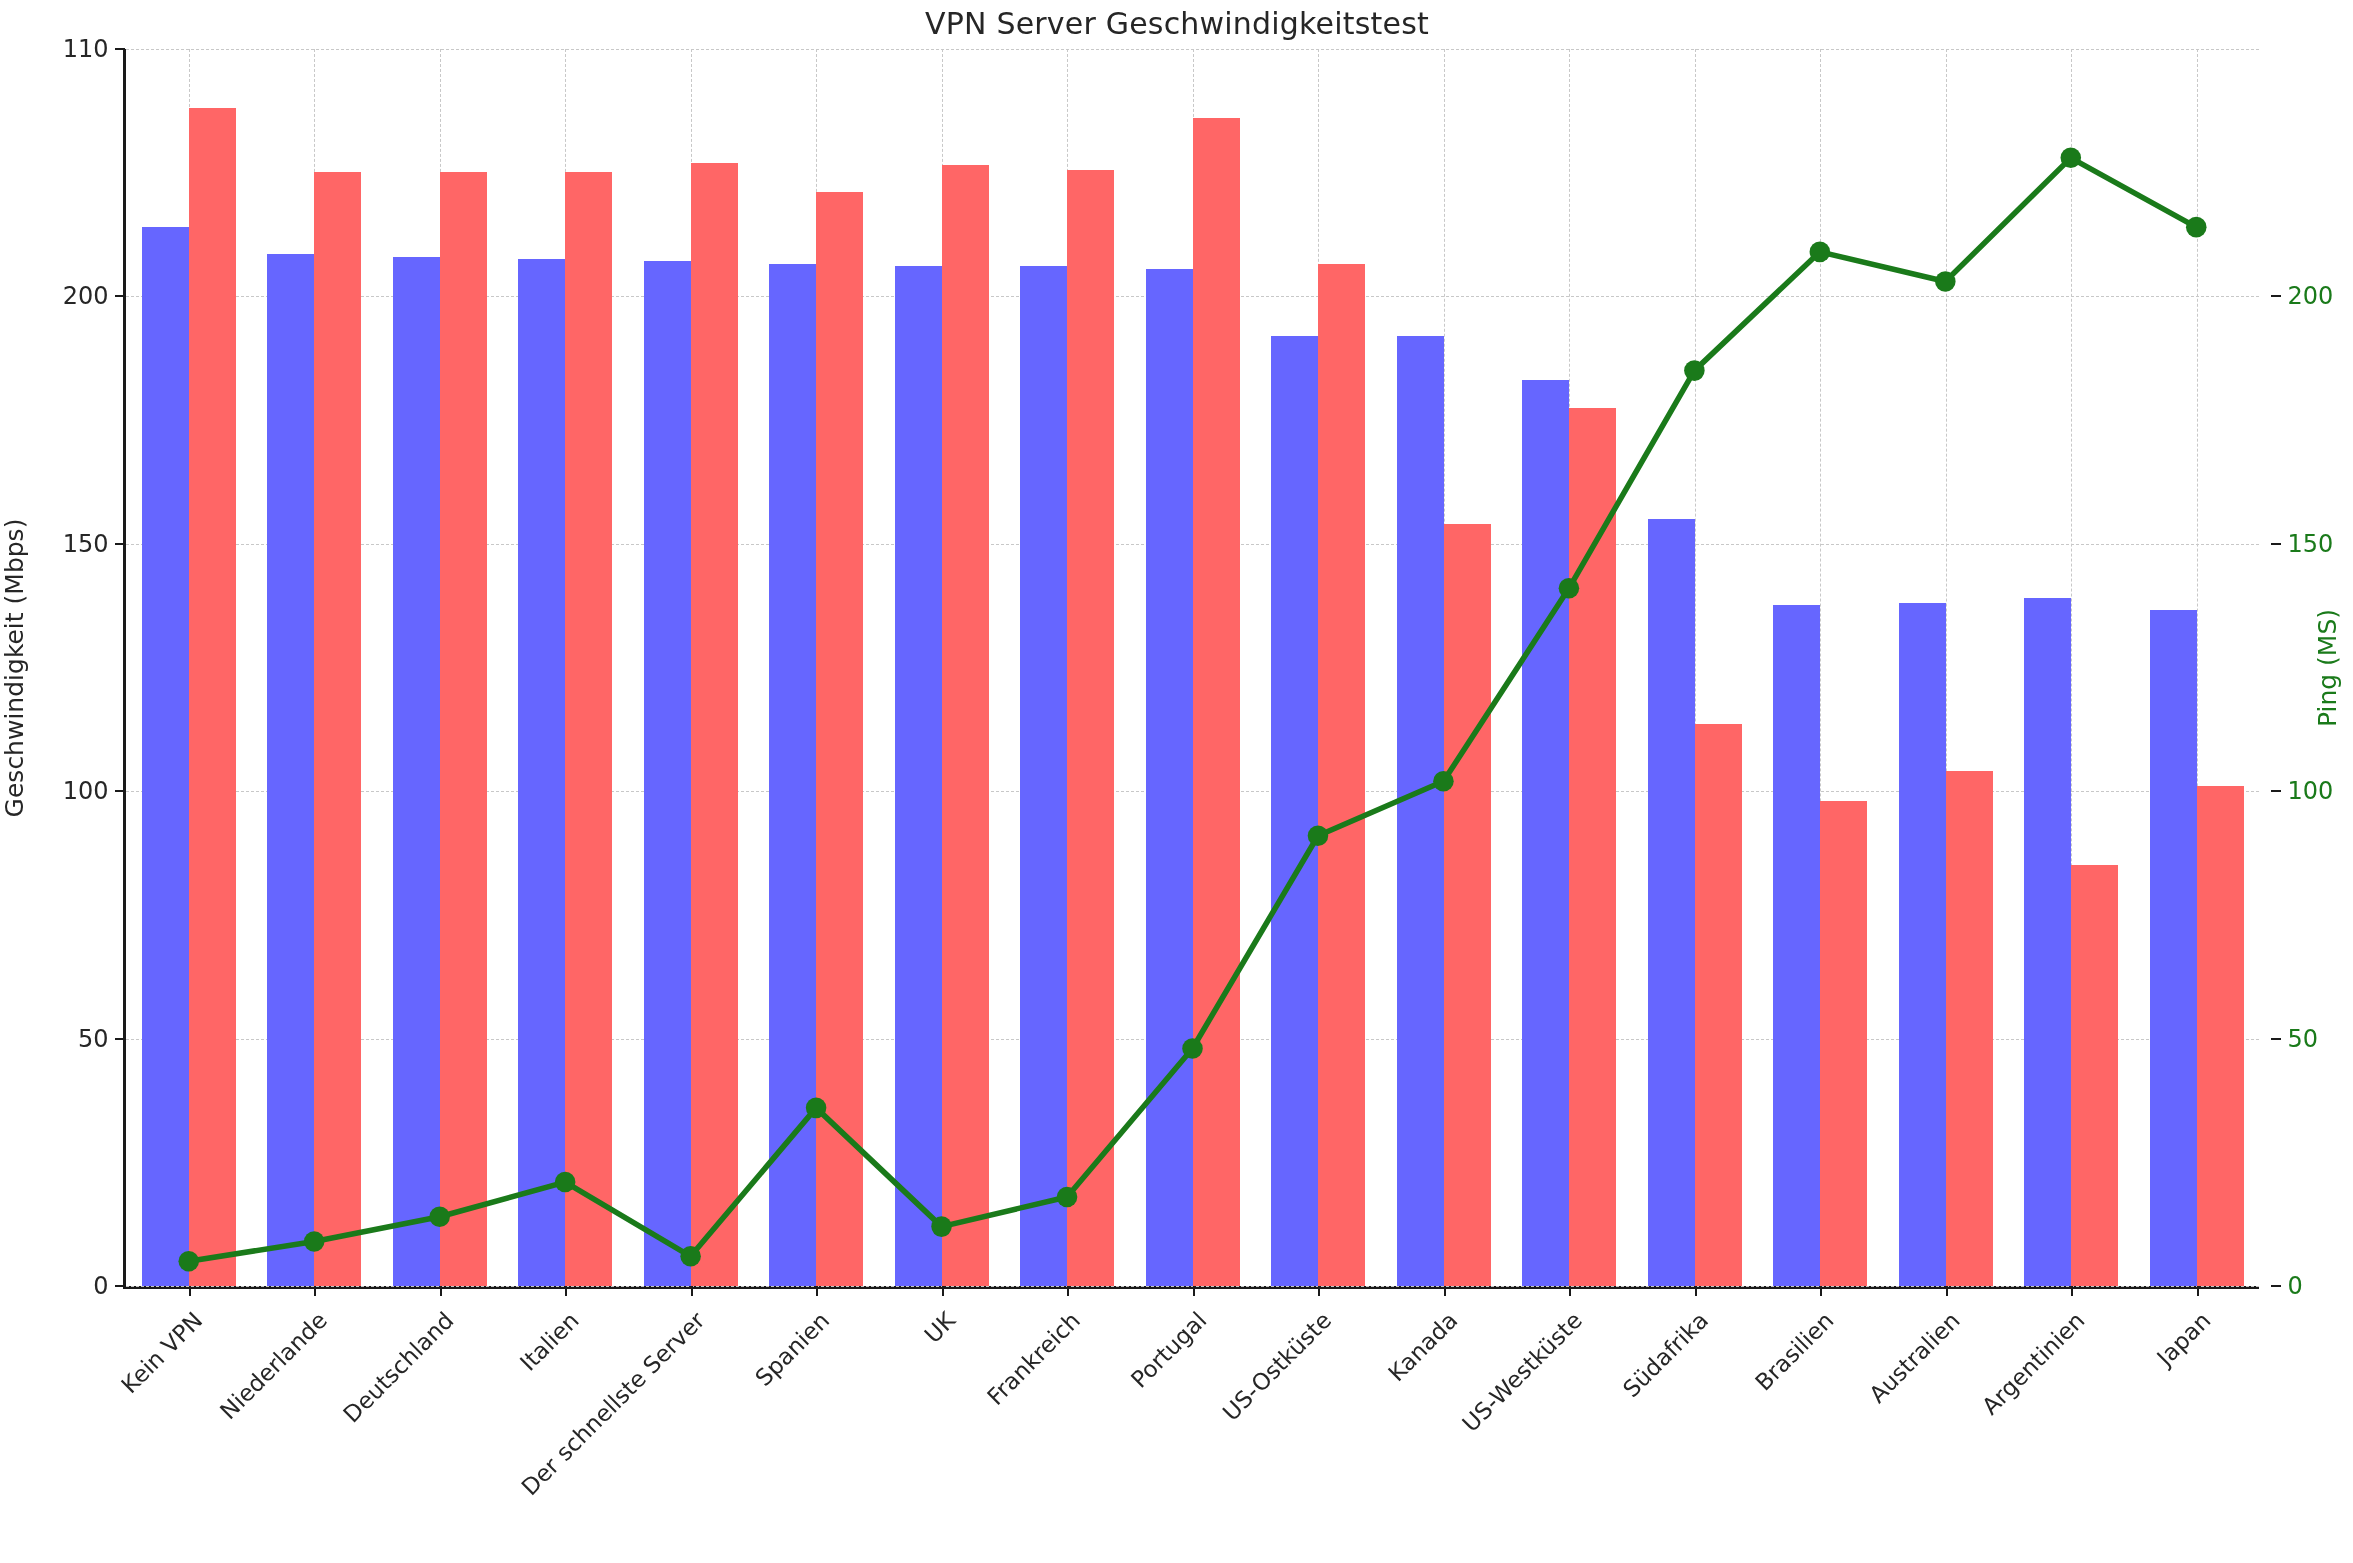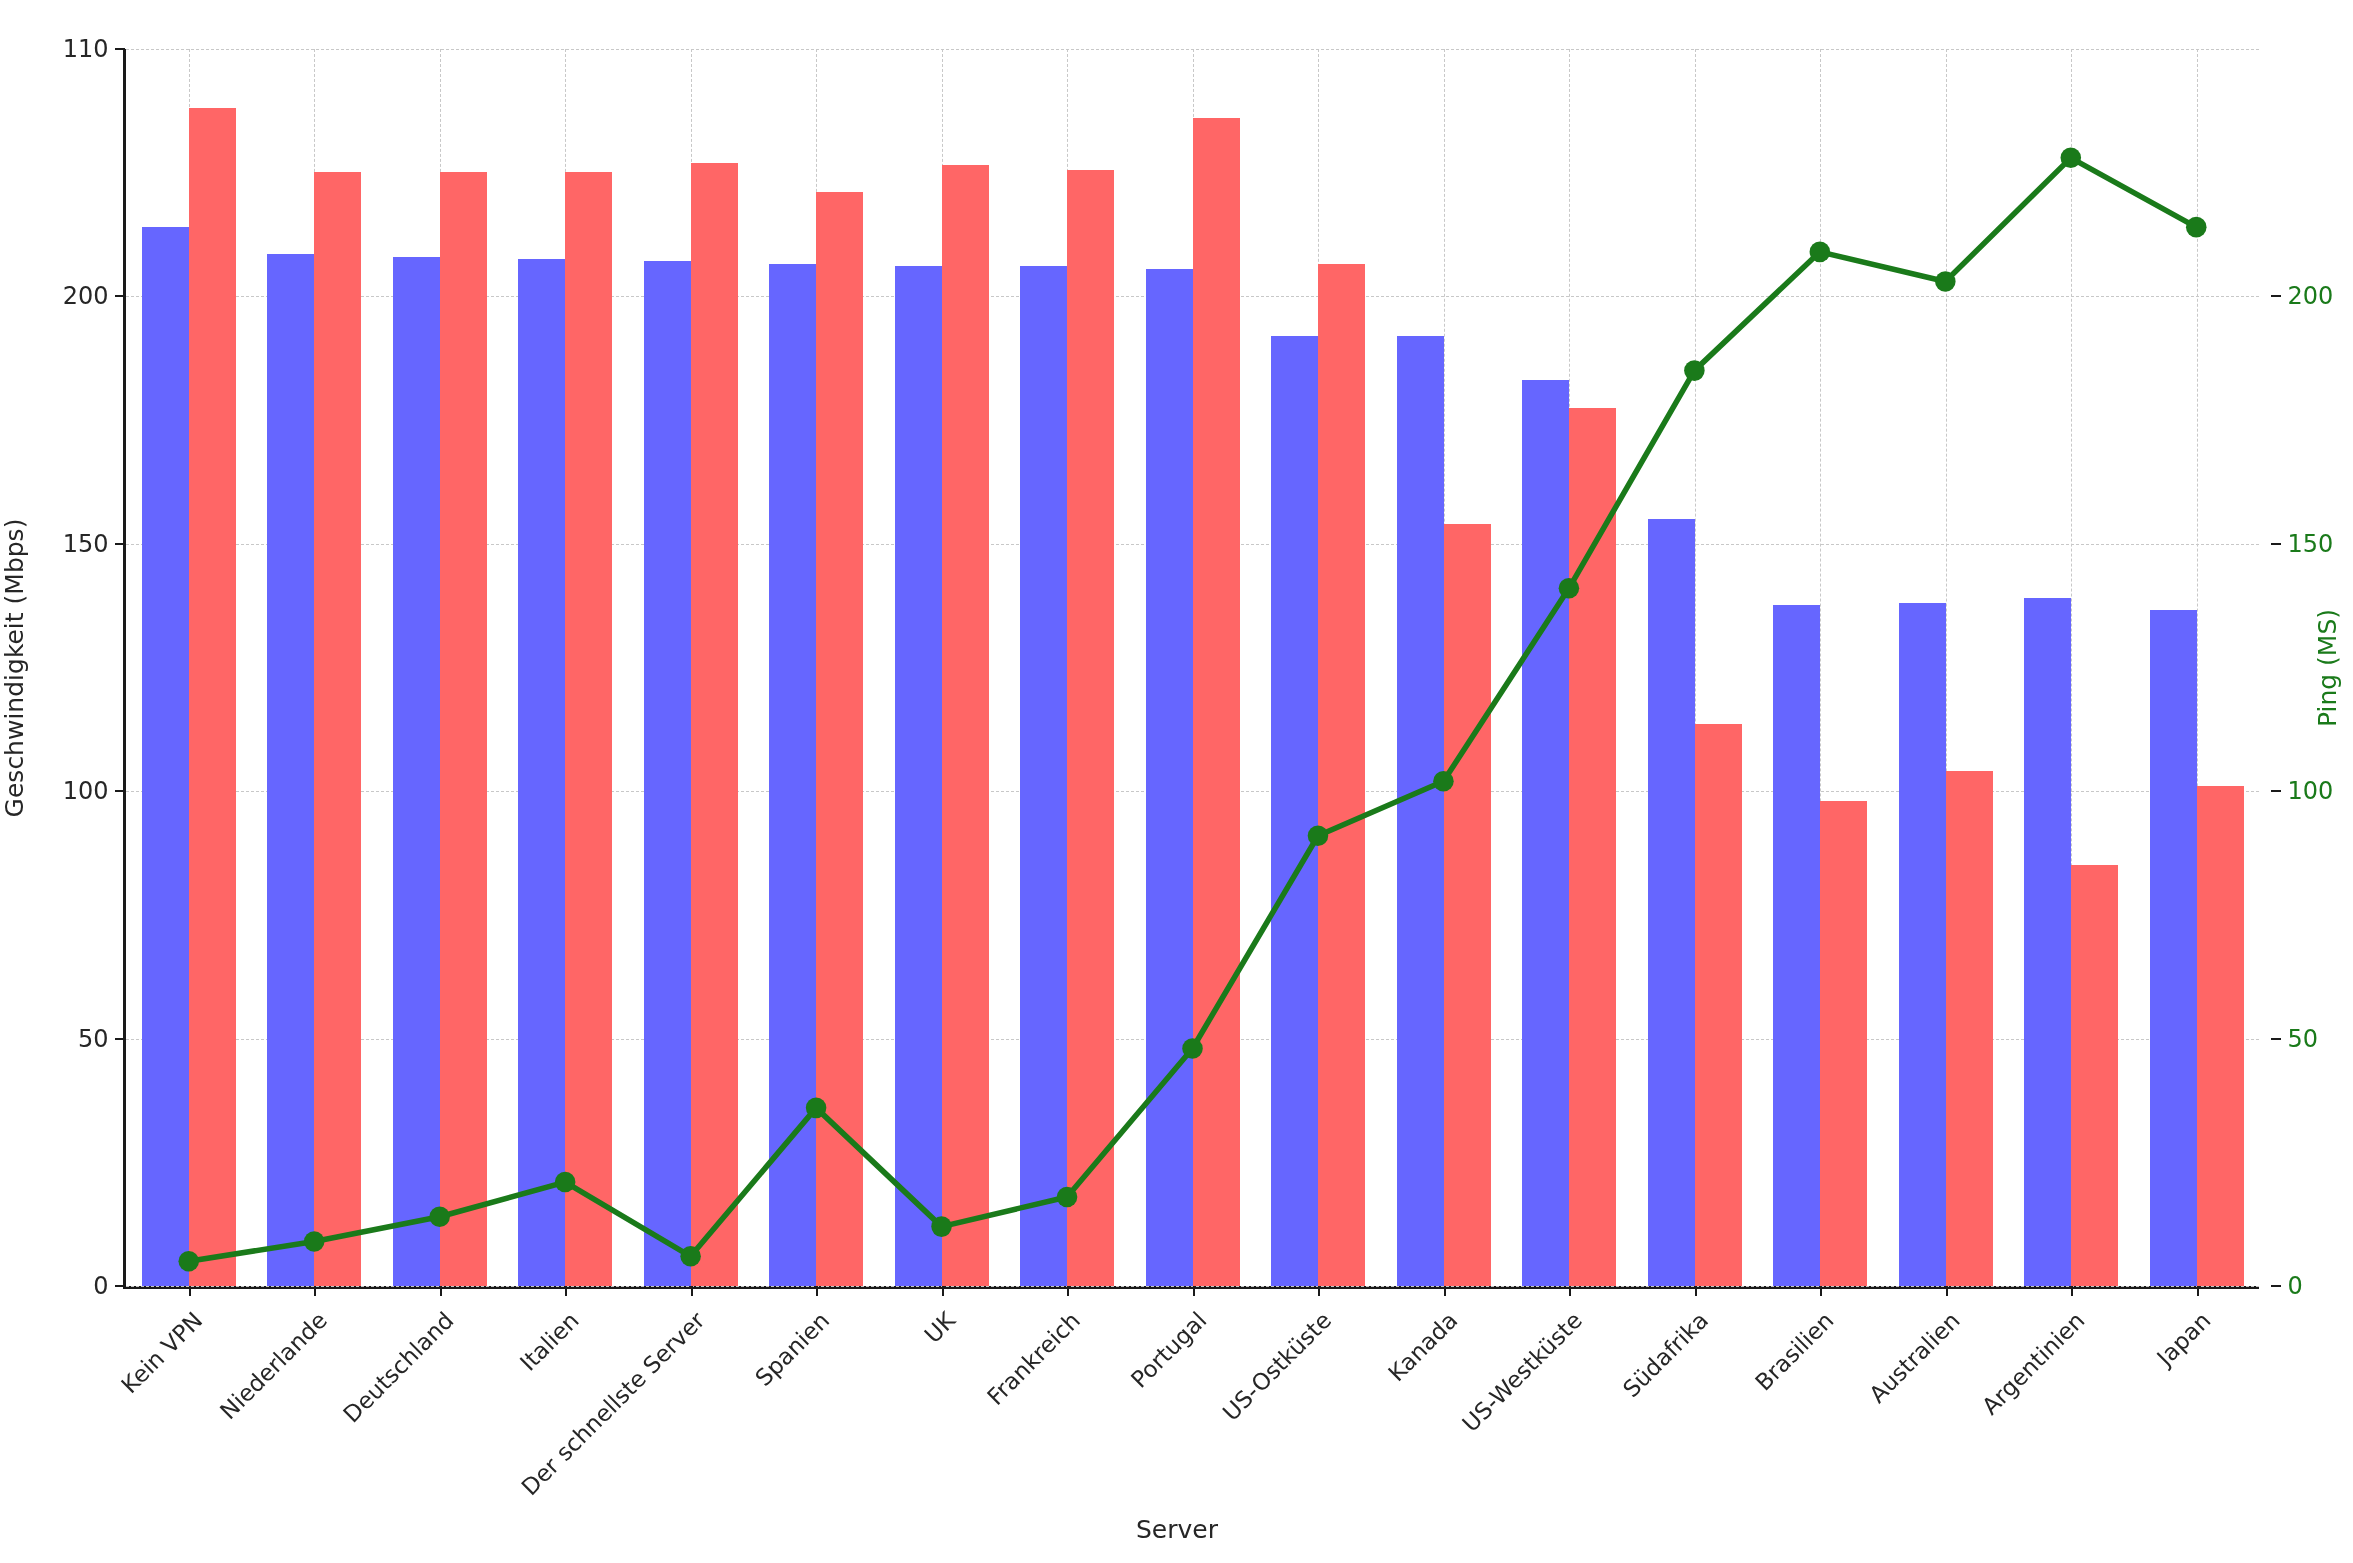--- a/index.html
+++ b/index.html
@@ -217,24 +217,24 @@
     font-size: 24px;
     color: #262626;
     white-space: nowrap;
   }
 </style>
 </head>
 <body>
 
 <div id="figure">
 
+  <div id="chart-title">VPN Server Geschwindigkeitstest</div>
 
   <div id="ylabel-left">Geschwindigkeit (Mbps)</div>
   <div id="ylabel-right">Ping (MS)</div>
-  <div id="xlabel-title">Server</div>
 
   <div id="plot">
     <div id="plot-inner">
       <div id="gridlines-h">
           <div class="hgrid" style="top: 1237px;"></div>
           <div class="hgrid" style="top: 990px;"></div>
           <div class="hgrid" style="top: 742px;"></div>
           <div class="hgrid" style="top: 495px;"></div>
           <div class="hgrid" style="top: 247px;"></div>
           <div class="hgrid" style="top: 0px;"></div>

